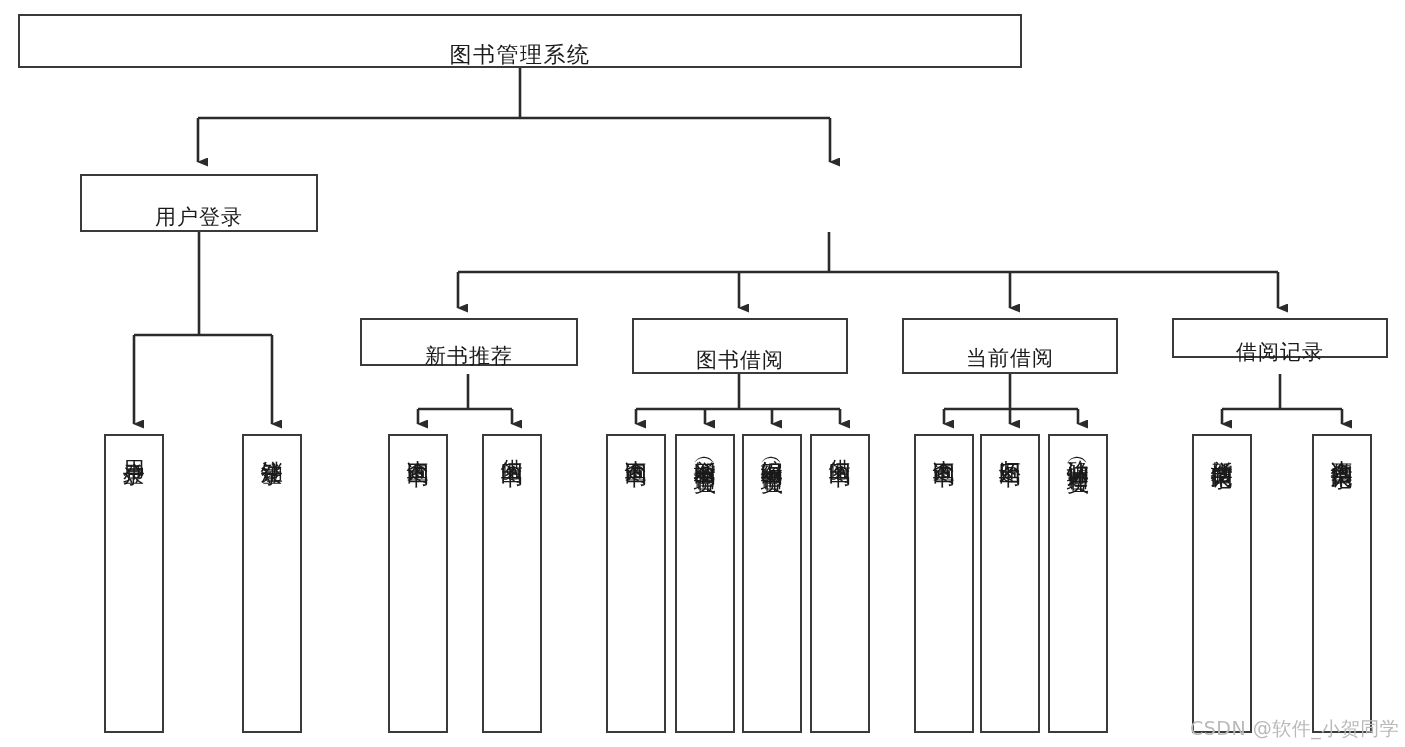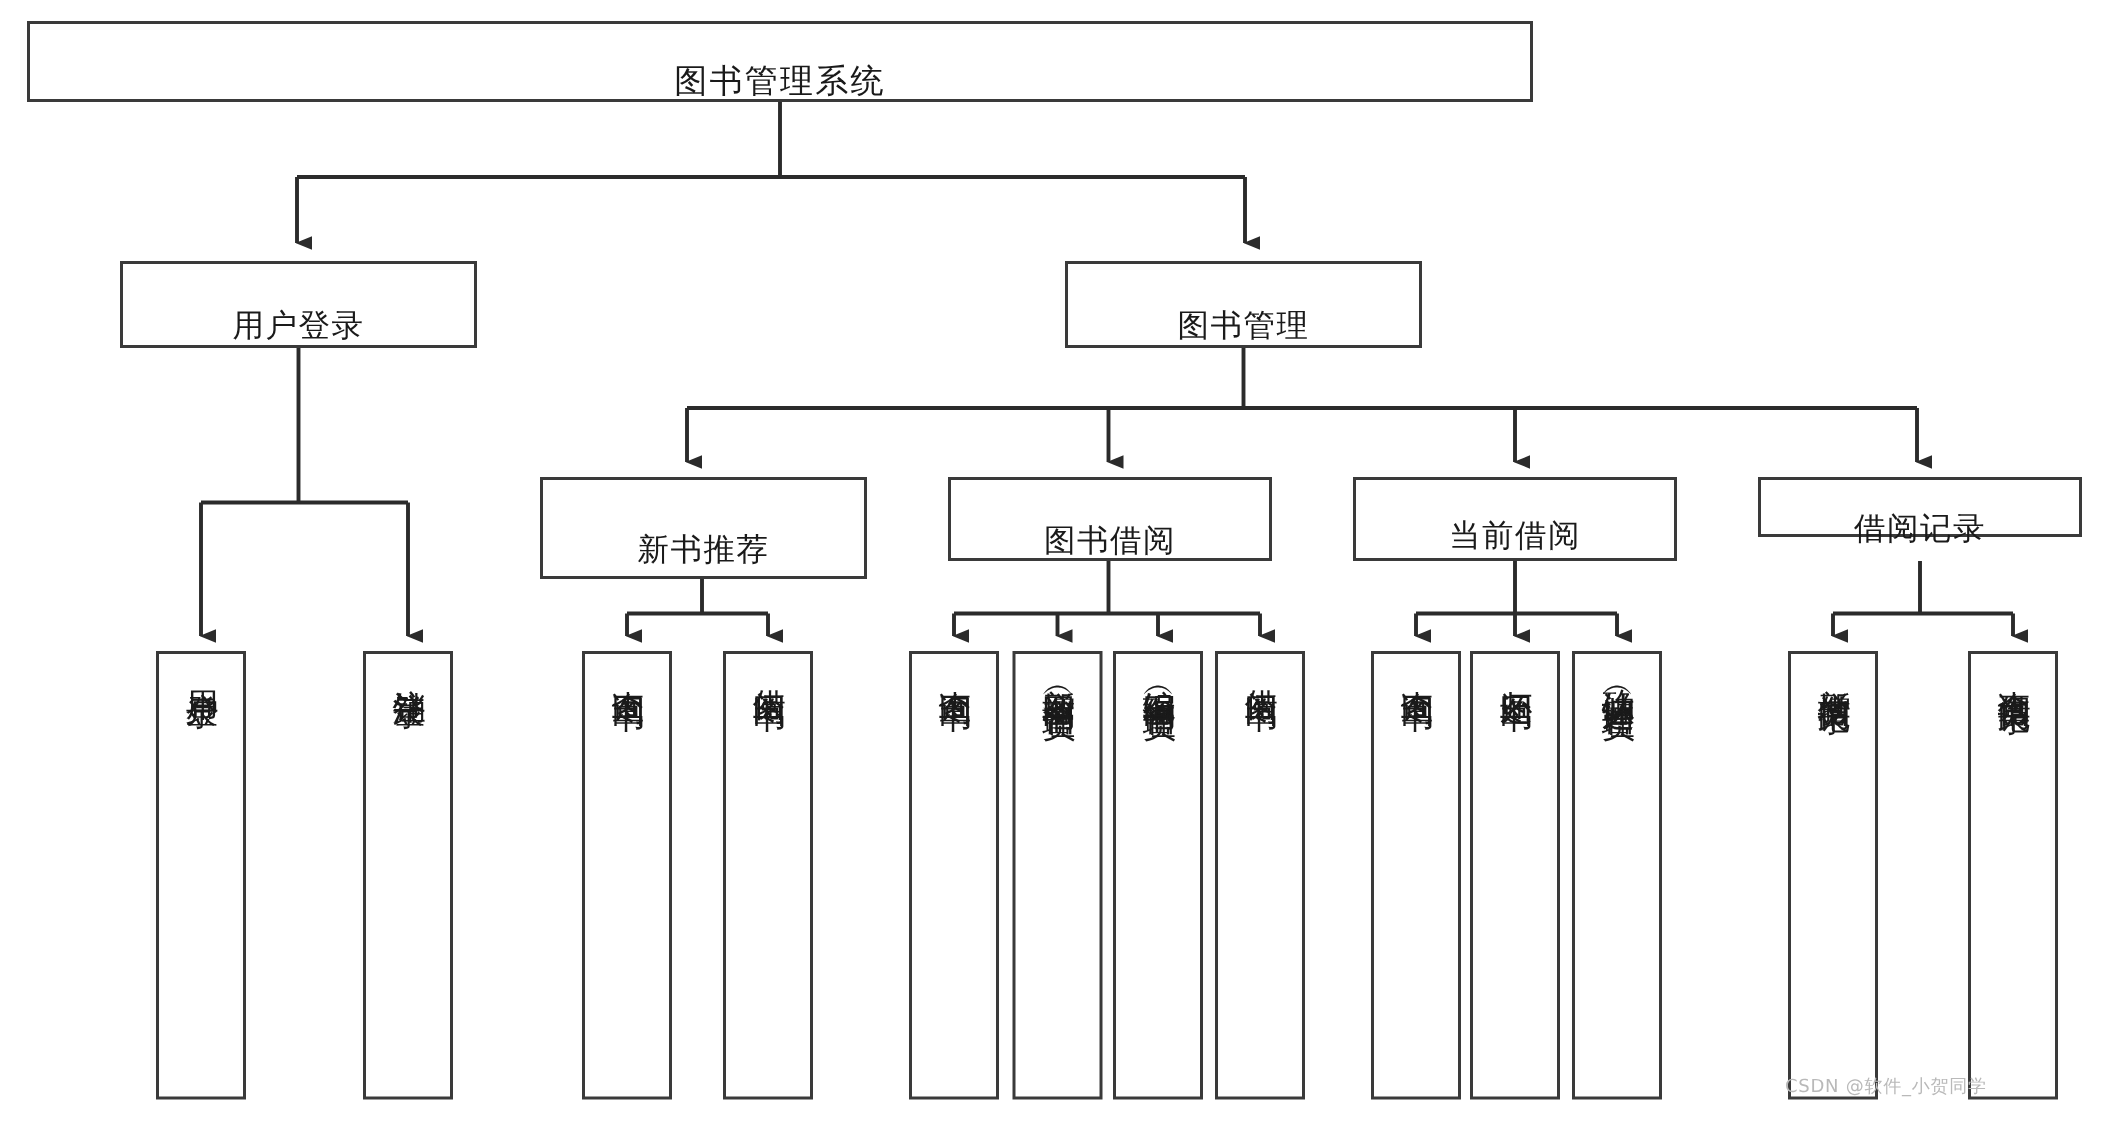--- a/index.html
+++ b/index.html
@@ -61,21 +61,21 @@
     max-height: 100%;
   }
   #root-node .node-label {
     font-size: 22px;
     letter-spacing: 1.5px;
   }
   #watermark {
     position: absolute;
     left: 1190px;
     top: 716px;
-    font-size: 12px;
+    font-size: 19px;
     color: #b9b9b9;
     letter-spacing: 0.5px;
     white-space: nowrap;
     font-family: "DejaVu Sans", "Liberation Sans", sans-serif;
   }
 </style>
 </head>
 <body>
 
 <div id="diagram-root">
@@ -142,25 +142,22 @@
     </g>
   </svg>
 
   <div class="node horiz" id="root-node" style="left:18px; top:14px; width:1004px; height:54px;">
     <span class="node-label">图书管理系统</span>
   </div>
 
   <div class="node horiz" style="left:80px; top:174px; width:238px; height:58px;">
     <span class="node-label">用户登录</span>
   </div>
-  <div class="node horiz" style="left:710px; top:174px; width:238px; height:58px;">
-    <span class="node-label">图书管理</span>
-  </div>
-
-  <div class="node horiz" style="left:360px; top:318px; width:218px; height:68px;">
+
+  <div class="node horiz" style="left:360px; top:318px; width:218px; height:48px;">
     <span class="node-label">新书推荐</span>
   </div>
   <div class="node horiz" style="left:632px; top:318px; width:216px; height:56px;align-items:center;">
     <span class="node-label">图书借阅</span>
   </div>
   <div class="node horiz" style="left:902px; top:318px; width:216px; height:56px;font-family:Liberation Mono, monospace;">
     <span class="node-label">当前借阅</span>
   </div>
   <div class="node horiz" style="left:1172px; top:318px; width:216px; height:40px;">
     <span class="node-label">借阅记录</span>

